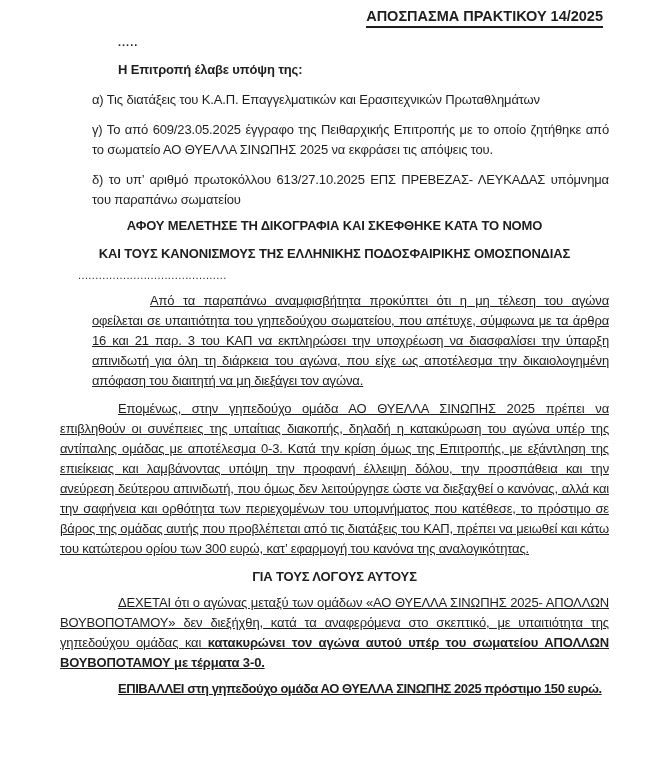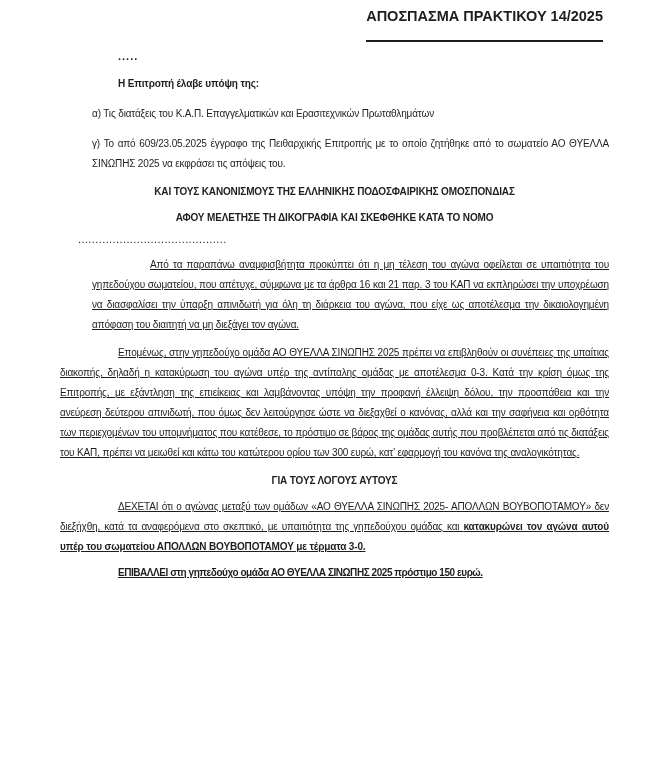--- a/index.html
+++ b/index.html
@@ -16,35 +16,35 @@
   }
   .page {
     box-sizing: border-box;
     width: 671px;
     height: 768px;
     padding: 7px 62px 0 60px;
     background: #ffffff;
   }
   p {
     margin: 0;
-    font-size: 10px;
+    font-size: 13px;
     line-height: 20px;
     letter-spacing: -0.15px;
   }
   .title-row {
     text-align: right;
     margin-right: 6px;
   }
   .title {
     display: inline-block;
     font-weight: bold;
     font-size: 14.5px;
     line-height: 18px;
     border-bottom: 2px solid #1e1e1e;
-    padding-bottom: 15px;
+    padding-bottom: 1px;
   }
   .b { font-weight: bold; }
   .center { text-align: center; }
   .just { text-align: justify; }
   .indent { text-indent: 58px; text-decoration: underline; }
   .indent-block { margin-left: 58px; }
   .small-dots {
     font-size: 11px;
     line-height: 12px;
     letter-spacing: 1px;
@@ -77,24 +77,25 @@
 
   <p class="small-dots indent-block mt8">.....</p>
 
   <p class="b indent-block mt12">Η Επιτροπή έλαβε υπόψη της:</p>
 
   <p class="just mt10">α) Τις διατάξεις του Κ.Α.Π. Επαγγελματικών και Ερασιτεχνικών Πρωταθλημάτων</p>
 
 
   <p class="just mt10">γ) Το από 609/23.05.2025 έγγραφο της Πειθαρχικής Επιτροπής με το οποίο ζητήθηκε από το σωματείο ΑΟ ΘΥΕΛΛΑ ΣΙΝΩΠΗΣ 2025 να εκφράσει τις απόψεις του.</p>
 
+  <p class="just mt10">δ) το υπ’ αριθμό πρωτοκόλλου 613/27.10.2025 ΕΠΣ ΠΡΕΒΕΖΑΣ- ΛΕΥΚΑΔΑΣ υπόμνημα του παραπάνω σωματείου</p>
+
+  <p class="center b mt6">ΑΦΟΥ ΜΕΛΕΤΗΣΕ ΤΗ ΔΙΚΟΓΡΑΦΙΑ ΚΑΙ ΣΚΕΦΘΗΚΕ ΚΑΤΑ ΤΟ ΝΟΜΟ</p>
 
   <p class="center b mt8">ΚΑΙ ΤΟΥΣ ΚΑΝΟΝΙΣΜΟΥΣ ΤΗΣ ΕΛΛΗΝΙΚΗΣ ΠΟΔΟΣΦΑΙΡΙΚΗΣ ΟΜΟΣΠΟΝΔΙΑΣ</p>
-
-  <p class="center b mt6">ΑΦΟΥ ΜΕΛΕΤΗΣΕ ΤΗ ΔΙΚΟΓΡΑΦΙΑ ΚΑΙ ΣΚΕΦΘΗΚΕ ΚΑΤΑ ΤΟ ΝΟΜΟ</p>
 
   <p class="sep sep-top">...........................................</p>
 
   <p class="just indent mt10">Από τα παραπάνω αναμφισβήτητα προκύπτει ότι η μη τέλεση του αγώνα οφείλεται σε υπαιτιότητα του γηπεδούχου σωματείου, που απέτυχε, σύμφωνα με τα άρθρα 16 και 21 παρ. 3 του ΚΑΠ να εκπληρώσει την υποχρέωση να διασφαλίσει την ύπαρξη απινιδωτή για όλη τη διάρκεια του αγώνα, που είχε ως αποτέλεσμα την δικαιολογημένη απόφαση του διαιτητή να μη διεξάγει τον αγώνα.</p>
 
   <p class="just indent mt8">Επομένως, στην γηπεδούχο ομάδα ΑΟ ΘΥΕΛΛΑ ΣΙΝΩΠΗΣ 2025 πρέπει να επιβληθούν οι συνέπειες της υπαίτιας διακοπής, δηλαδή η κατακύρωση του αγώνα υπέρ της αντίπαλης ομάδας με αποτέλεσμα 0-3. Κατά την κρίση όμως της Επιτροπής, με εξάντληση της επιείκειας και λαμβάνοντας υπόψη την προφανή έλλειψη δόλου, την προσπάθεια και την ανεύρεση δεύτερου απινιδωτή, που όμως δεν λειτούργησε ώστε να διεξαχθεί ο κανόνας, αλλά και την σαφήνεια και ορθότητα των περιεχομένων του υπομνήματος που κατέθεσε, το πρόστιμο σε βάρος της ομάδας αυτής που προβλέπεται από τις διατάξεις του ΚΑΠ, πρέπει να μειωθεί και κάτω του κατώτερου ορίου των 300 ευρώ, κατ’ εφαρμογή του κανόνα της αναλογικότητας.</p>
 
   <p class="center b mt8">ΓΙΑ ΤΟΥΣ ΛΟΓΟΥΣ ΑΥΤΟΥΣ</p>
 
 

